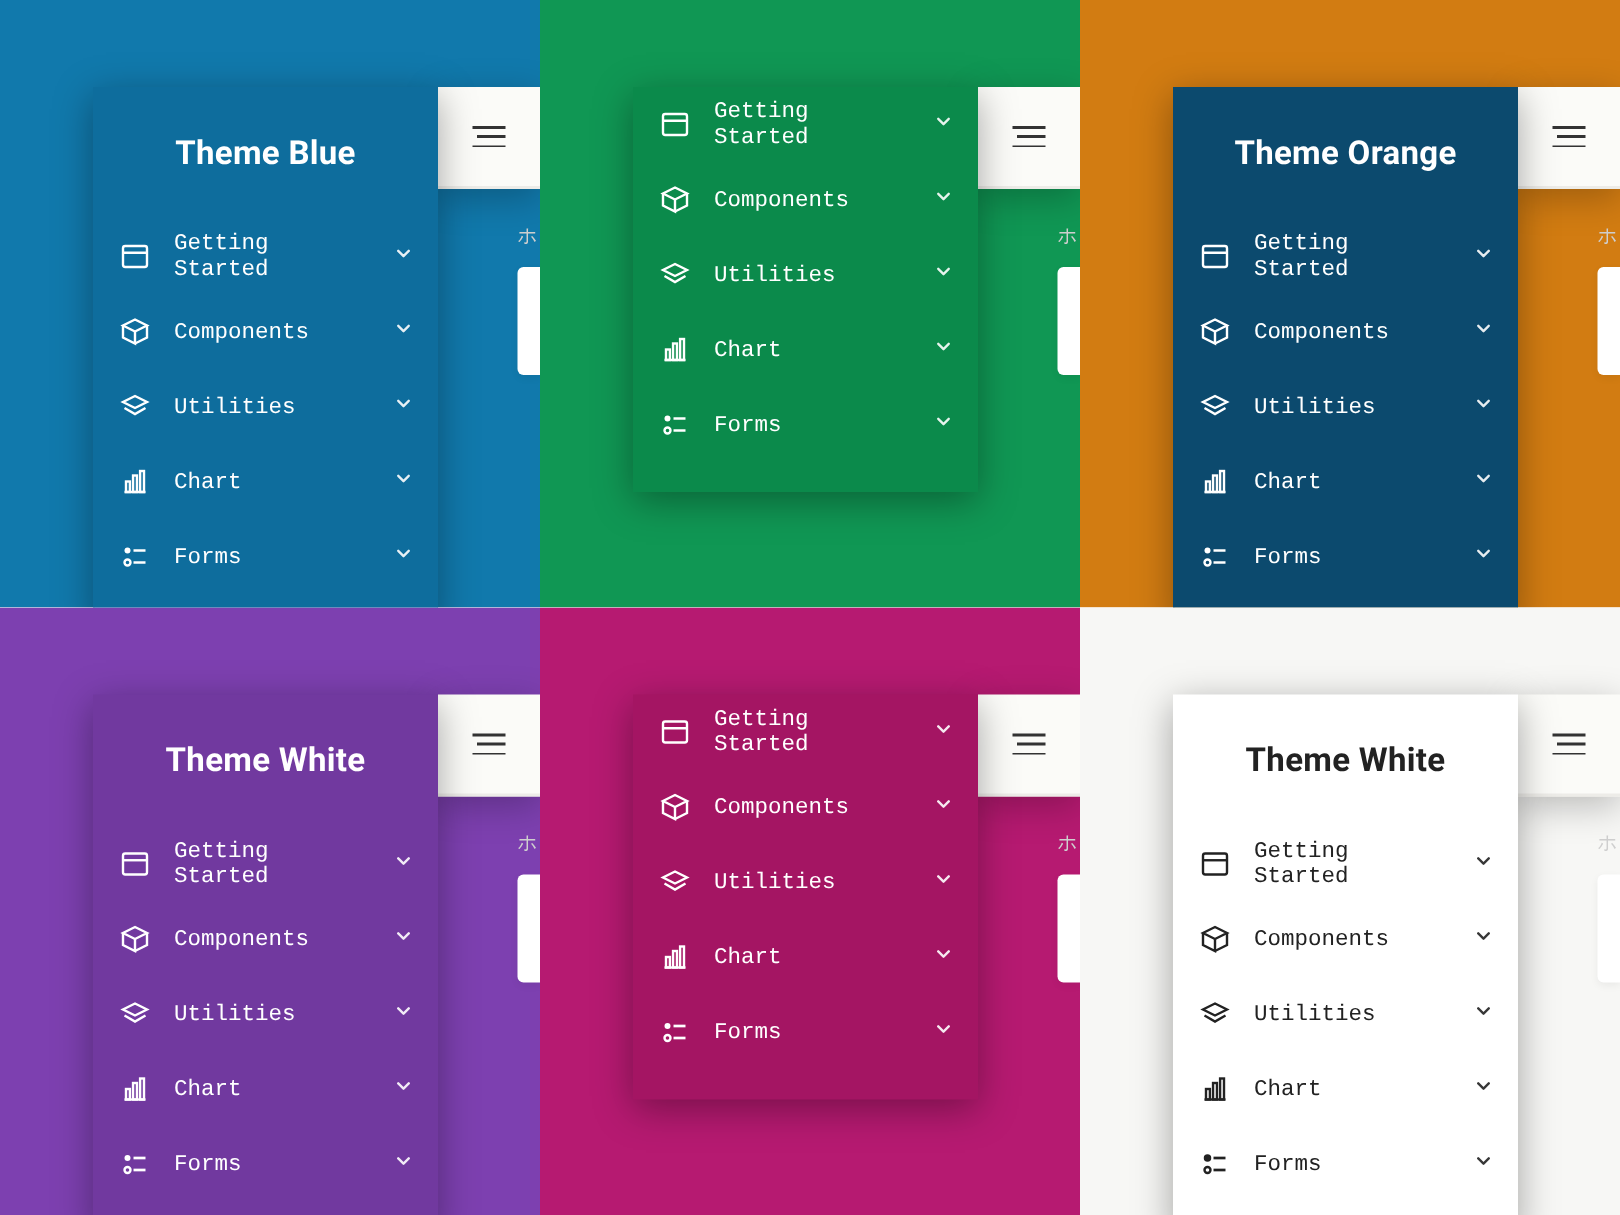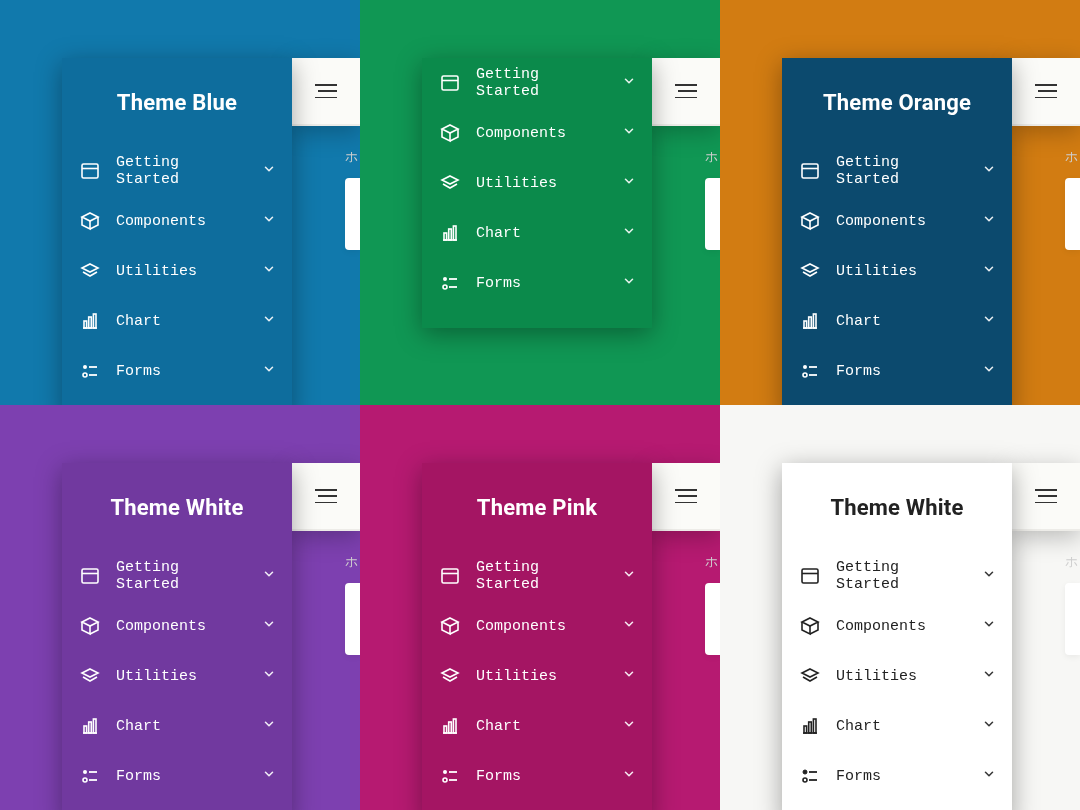--- a/index.html
+++ b/index.html
@@ -347,23 +347,20 @@
           </span>
         </div>
       </div>
     </div>
     <div class="tile">
       <div class="tile-bg bg-pink"></div>
       <span class="crumb">ホ</span>
       <div class="card"></div>
       <div class="panel-wrap">
         <div class="sidebar sb-pink">
-          <div class="sidebar-head">
-            <div class="sidebar-title">Theme Pink</div>
-          </div>
           <div class="nav">
     <div class="nav-item">
       <span class="icon">
                 <svg width="20" height="20" viewBox="0 0 20 20" style="color:inherit">
                   <use href="#ic-window"></use>
                 </svg>
               </span>
       <span class="label">Getting Started</span>
       <span class="chev"><svg width="14" height="14" viewBox="0 0 16 16" style="color:inherit">
                   <use href="#ic-chev"></use>

